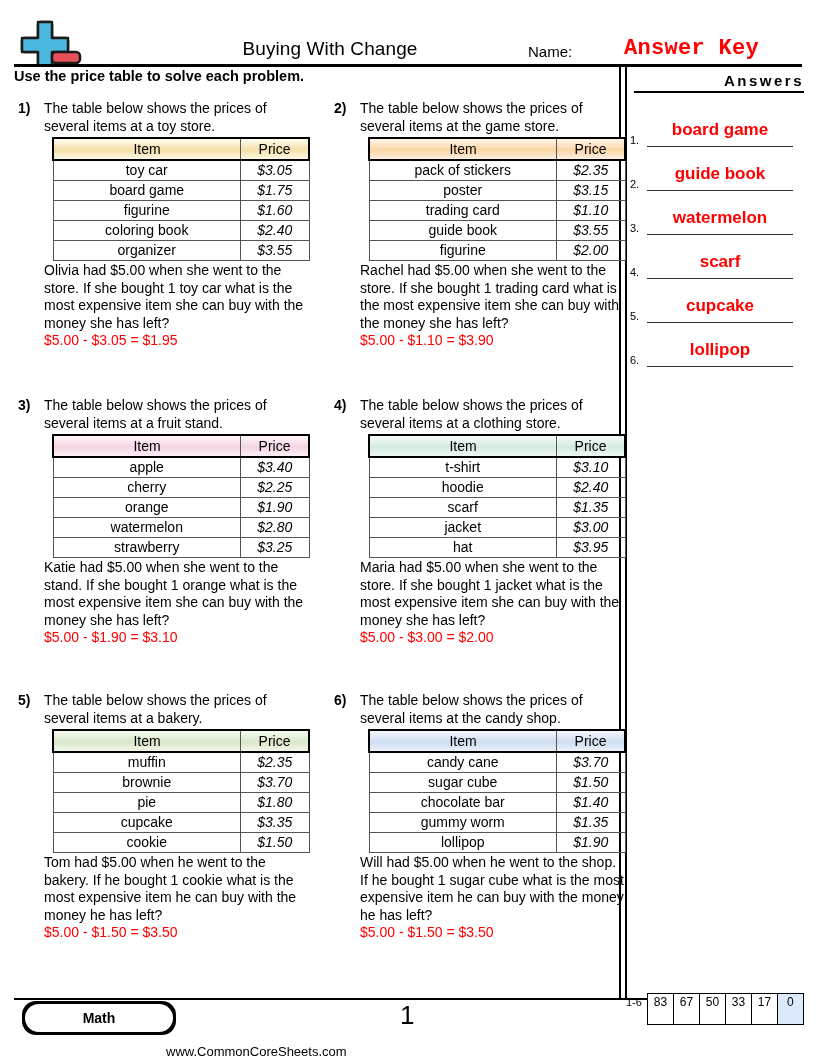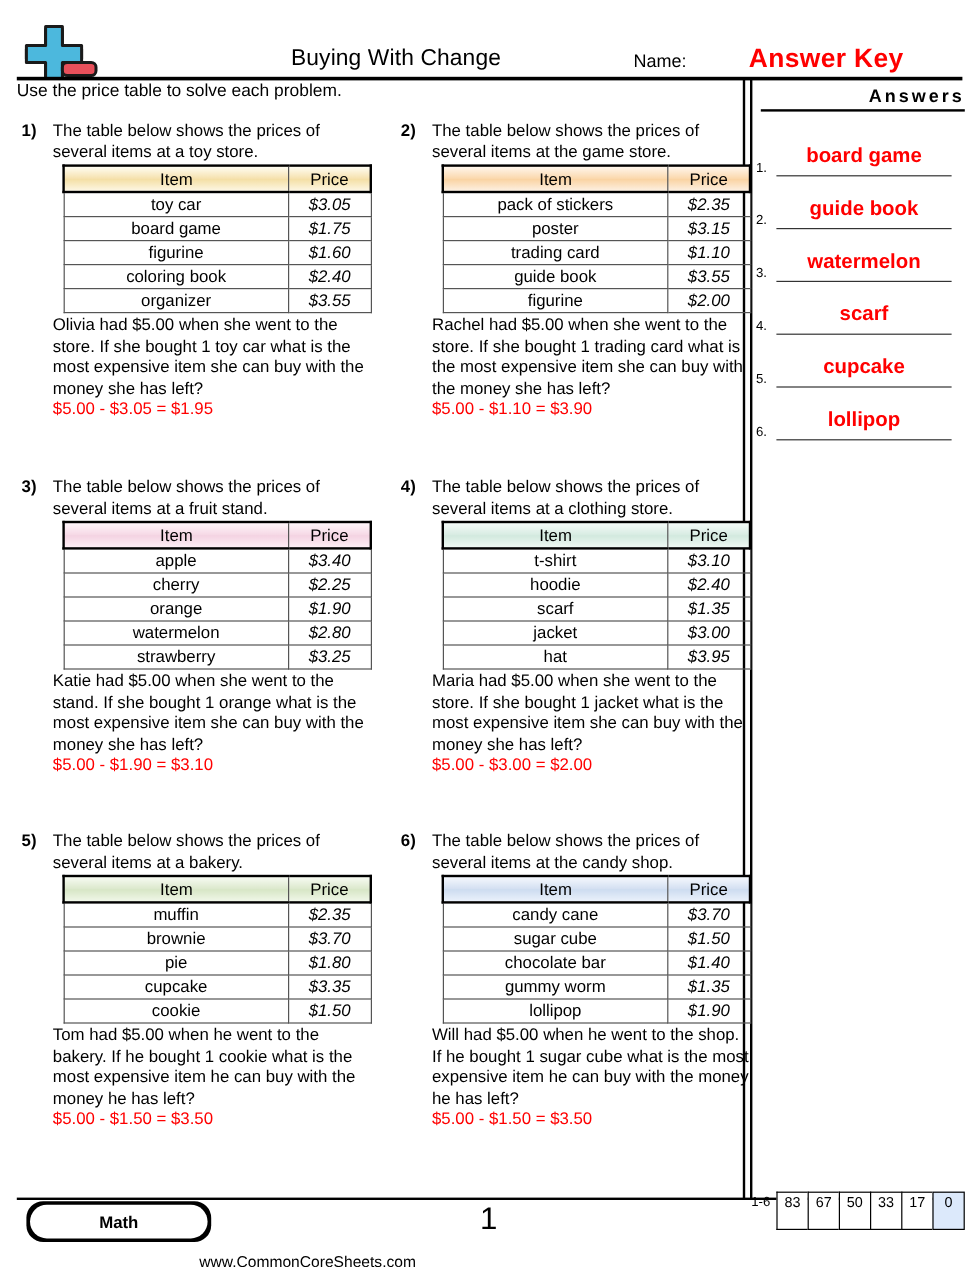--- a/index.html
+++ b/index.html
@@ -40,33 +40,34 @@
     left: 528px; top: 43px;
     font-size: 15px;
   }
   #answer-key-text {
     position: absolute;
     left: 624px; top: 36px;
     font-size: 22px;
     font-weight: bold;
     color: #ff0000;
     letter-spacing: .3px;
+    font-family: Liberation Mono, monospace;
   }
   #header-rule {
     position: absolute;
     left: 14px; top: 64px;
     width: 788px; height: 3px;
     background: #000;
   }
 
   #instructions {
     position: absolute;
     left: 14px; top: 68px;
     font-size: 14.5px;
-    font-weight: normal;
+    font-weight: bold;
   }
 
   
   .vdiv {
     position: absolute;
     top: 66px;
     width: 2px; height: 934px;
     background: #000;
   }
   #vdiv-a { left: 619px; }

